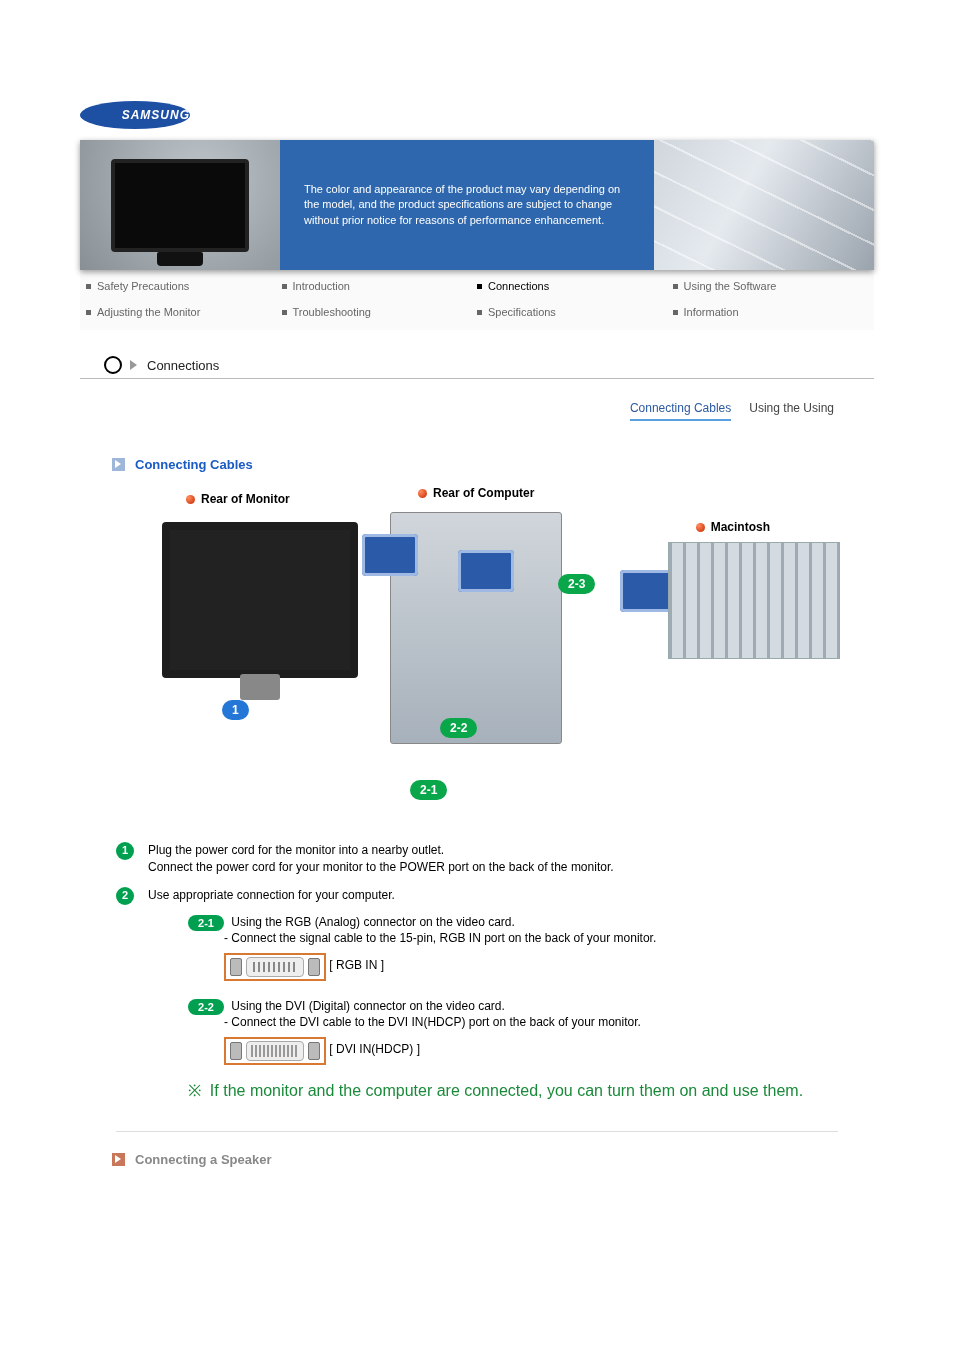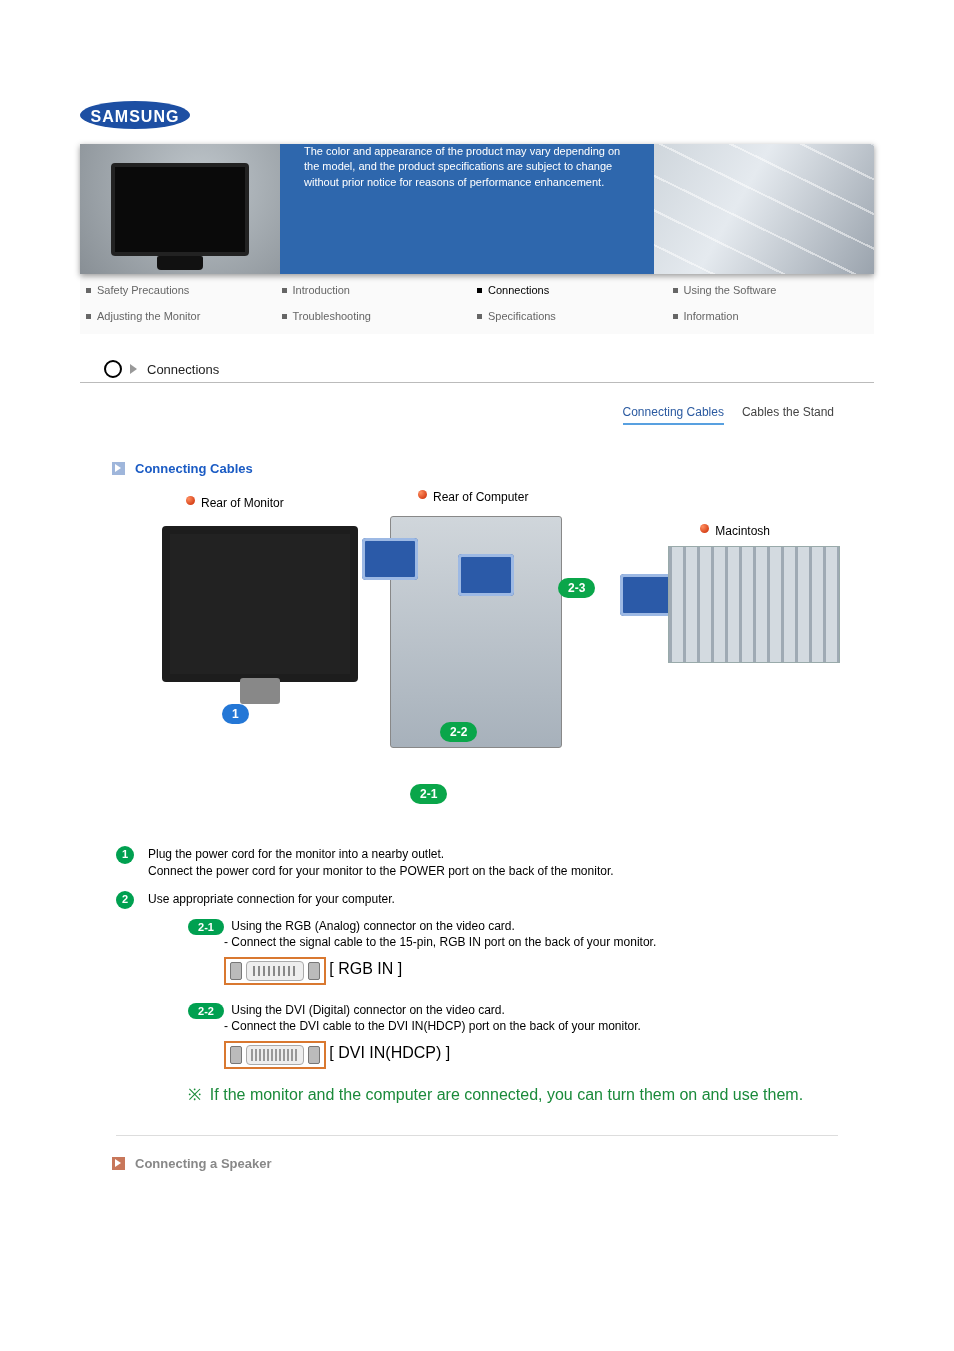--- a/index.html
+++ b/index.html
@@ -51,21 +51,21 @@
     transform: translateX(-50%);
     width: 46px; height: 14px;
     background: #111;
     border-radius: 2px 2px 4px 4px;
   }
   .hero .notice {
     flex: 1;
     background: #2e67ad;
     color: #fff;
     display:flex;
-    align-items:flex-start;
+    align-items:center;
     padding: 0 24px;
     font-size: 11px;
     line-height: 1.4;
   }
   .hero .deco {
     width: 220px;
     background: linear-gradient(120deg, #cfd6dc 0%, #e5eaef 40%, #9aa3ad 100%);
     position: relative;
     overflow:hidden;
   }
@@ -163,22 +163,23 @@
 
   .diagram {
     margin: 6px 0 30px 60px;
     position: relative;
     width: 700px;
     height: 330px;
   }
   .diagram-label {
     position:absolute;
     display:flex;
+    align-items:center;
     gap:6px;
-    font-weight:normal;
+    font-weight:bold;
     font-size:12px;
   }
   .dot-bullet { width:9px;height:9px;border-radius:50%; }
   .dot-red { background: radial-gradient(circle at 30% 30%, #ff8d5e, #c72600); }
   .monitor-back {
     position:absolute;
     left:22px; top:40px;
     width:180px; height:140px;
     background:#222;
     border:8px solid #1d1d1d;
@@ -286,21 +287,21 @@
   .port-inner.vga::after{
     content:"";
     position:absolute; left:6px; right:6px; top:4px; height:10px;
     background: repeating-linear-gradient(90deg,#888 0 2px, transparent 2px 5px);
   }
   .port-inner.dvi::after{
     content:"";
     position:absolute; left:4px; right:4px; top:3px; height:12px;
     background: repeating-linear-gradient(90deg,#999 0 2px, transparent 2px 4px);
   }
-  .port-label { font-size:16px; vertical-align:middle; }
+  .port-label { font-size:12px; vertical-align:middle; }
 
   .note-green {
     color:#1a8a3a;
     margin:10px 0 0 72px;
     font-size:16px;
   }
   .note-green .ref { letter-spacing:-2px; margin-right:6px; color:#1a8a3a; }
 
   .hr {
     margin: 30px 36px 20px 36px;
@@ -314,21 +315,21 @@
 
 <div class="page">
 
   
   <div class="logo">
     <svg width="110" height="30" viewBox="0 0 110 30">
       <ellipse cx="55" cy="15" rx="55" ry="14" fill="#1d4fa3"></ellipse>
       <text x="55" y="20" text-anchor="middle" font-family="Arial" font-weight="bold" font-style="italic" font-size="13" fill="#fff"></text>
     </svg>
     
-    <div style="margin-top:-25px; text-align:center; width:110px; color:#fff; font-weight:bold; font-size:16px; letter-spacing:1px; position:relative; pointer-events:none;">SAMSUNG</div>
+    <div style="margin-top:-25px; text-align:right; width:110px; color:#fff; font-weight:bold; font-style:italic; font-size:12px; letter-spacing:1px; position:relative; pointer-events:none;">SAMSUNG</div>
   </div>
 
   
   <div class="hero">
     <div class="monitor-slot">
       <div class="monitor-glyph"></div>
     </div>
     <div class="notice">
       <span>The color and appearance of the product may vary depending on the model, and the product specifications are subject to change without prior notice for reasons of performance enhancement.</span>
     </div>
@@ -374,21 +375,21 @@
   
   <div class="breadcrumb-wrap">
     <span class="chev-circle"></span>
     <span class="chev-tri"></span>
     <span class="breadcrumb-text">Connections</span>
   </div>
 
   
   <div class="subtabs" id="subtab-container">
       <span class="tab active">Connecting Cables</span>
-      <span class="tab">Cables the Stand</span>
+      <span class="tab">Using the Using</span>
     </div>
 
   
   <div class="section-h">
     <span class="play"></span>
     <span class="title">Connecting Cables</span>
   </div>
 
   
   <div class="diagram">

